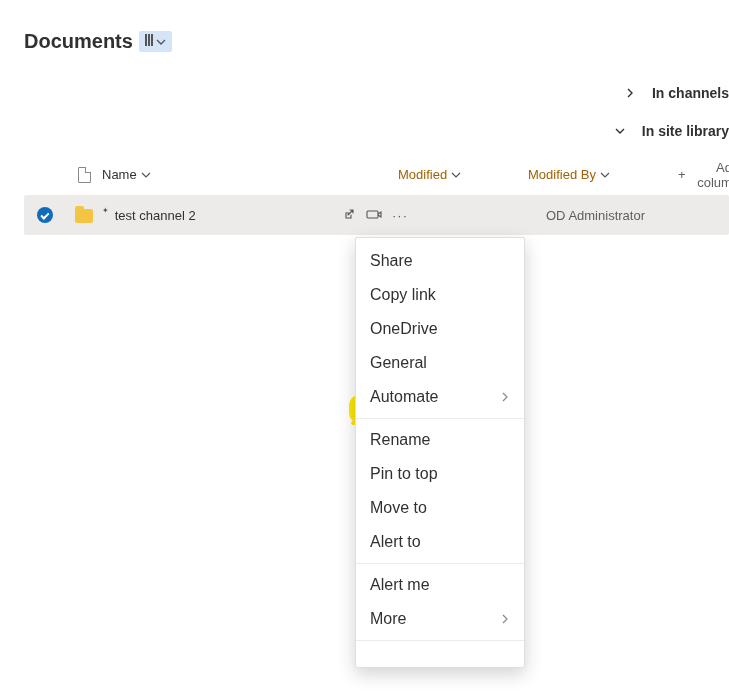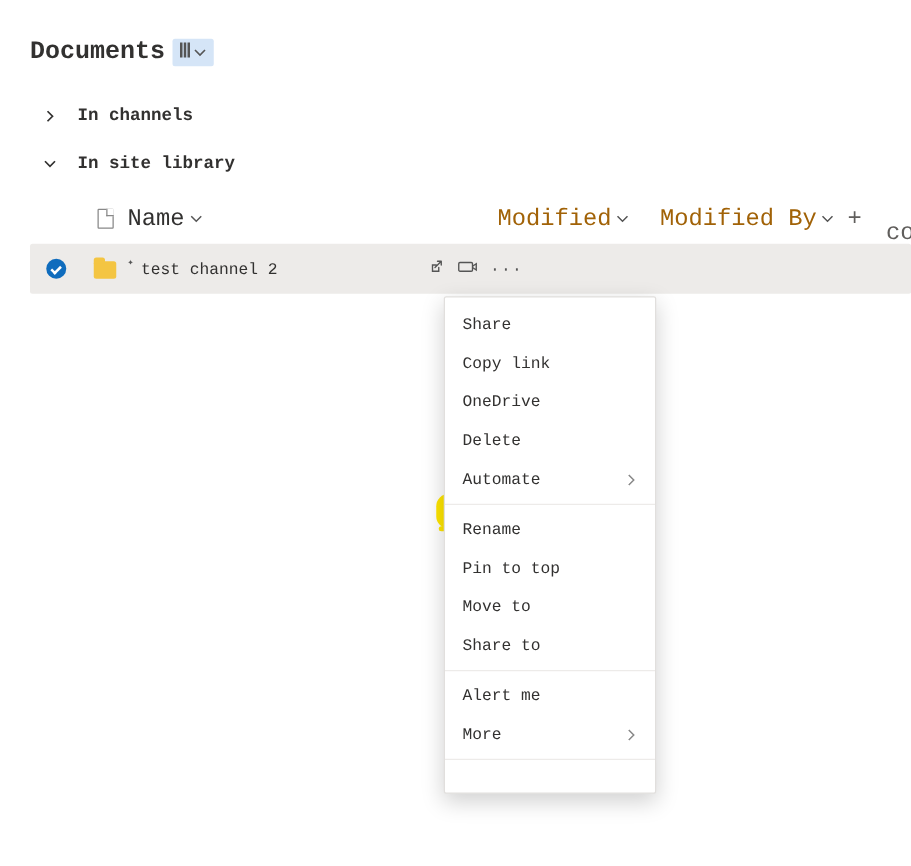--- a/index.html
+++ b/index.html
@@ -2,35 +2,35 @@
 <html><head>
 <meta charset="utf-8">
 <style>
   * { box-sizing: border-box; margin: 0; padding: 0; }
   html, body {
     width: 729px; height: 693px;
     font-family: "Segoe UI", Arial, sans-serif;
     background: #fff; color: #323130; font-size: 13px;
     overflow: hidden;
   }
-  .page { position: relative; width: 729px; height: 525px; padding: 30px 0 0 24px; font-family: Liberation Mono, monospace; }
+  .page { position: relative; width: 729px; height: 525px; padding: 30px 0 0 24px; }
 
   .title-row { display: flex; align-items: center; gap: 6px; margin-bottom: 26px; }
   .title { font-size: 20px; font-weight: 600; color: #323130; }
   .view-switch {
     display: inline-flex; align-items: center; gap: 2px;
     background: #d5e5f7; padding: 3px 6px; border-radius: 2px;
   }
   .bars span { display: inline-block; width: 2px; height: 12px; background: #555; margin-right: 1px; }
 
-  .section { display: flex; align-items: center; gap: 16px; padding: 6px 0 6px 10px; margin-bottom: 10px; font-size: 14px; }
+  .section { display: flex; align-items: center; gap: 16px; padding: 6px 0 6px 10px; margin-bottom: 10px; font-size: 14px; justify-content: flex-end; }
   .section .label { font-weight: 600; color: #323130; }
 
   .table { width: 705px; }
-  .hdr { display: flex; align-items: center; height: 40px; font-size: 19px; color: #323130; border-bottom: 1px solid transparent; }
+  .hdr { display: flex; align-items: center; height: 40px; font-size: 13px; color: #323130; border-bottom: 1px solid transparent; }
   .hdr .col { display: flex; align-items: center; gap: 4px; }
   .row { display: flex; align-items: center; height: 40px; font-size: 13px; color: #323130; position: relative; }
   .row.selected { background: #edebe9; border-radius: 2px; }
   .c-sel   { flex: 0 0 42px; display: flex; justify-content: center; }
   .c-icon  { flex: 0 0 36px; display: flex; justify-content: center; }
   .c-name  { flex: 0 0 240px; display: flex; align-items: center; gap: 6px; }
   .c-act   { flex: 0 0 56px; display: flex; align-items: center; gap: 10px; justify-content: flex-end; padding-right: 8px; color:#555;}
   .c-mod   { flex: 0 0 130px; color: #605e5c; }
   .c-by    { flex: 0 0 150px; color: #605e5c; }
   .c-add   { flex: 1 1 auto; color: #605e5c; text-align: right; padding-right: 6px;}
@@ -61,21 +61,21 @@
   .chev svg { display:block; }
 
   .menu {
     position: absolute; left: 355px; top: 237px; width: 170px;
     background: #fff; border: 1px solid #e1dfdd; border-radius: 2px;
     box-shadow: 0 6px 18px rgba(0,0,0,0.18);
     padding: 6px 0; z-index: 10;
   }
   .menu .mi {
     display: flex; align-items: center; justify-content: space-between;
-    padding: 8px 14px; font-size: 13px; color: #323130; cursor: default;
+    padding: 8px 14px; font-size: 16px; color: #323130; cursor: default;
   }
   .menu .divider { margin: 4px 0; border-top: 1px solid #edebe9; }
   .hl {
     position: absolute; left: 349px; top: 395px; width: 112px; height: 28px;
     background: #ffe600; border-radius: 10px; z-index: 5; pointer-events:none;
   }
   .hl::after{ content:""; position:absolute; left:2px; right:-2px; bottom:-2px; height:4px; background:#ffe600; border-radius:4px; }
 
   .star { font-style: normal; }
 
@@ -169,59 +169,60 @@
         <span><svg width="14" height="14" viewBox="0 0 14 14">
               <path d="M6 8l5-5M11 3H8M11 3v3M9 8v3H4V6h3" stroke="#555" stroke-width="1.1" fill="none" stroke-linecap="round"></path>
             </svg></span>
         <span><svg width="16" height="14" viewBox="0 0 16 14">
               <rect x="1" y="4" width="11" height="7" rx="1" stroke="#555" stroke-width="1.1" fill="none"></rect>
               <path d="M12 7l3-2v5l-3-2" stroke="#555" stroke-width="1.1" fill="none"></path>
             </svg></span>
         <span style="letter-spacing:1px;">···</span>
       </div>
       <div class="c-mod"></div>
+      <div class="c-by">OD Administrator</div>
       <div class="c-add"></div>
     </div>
   </div>
 
   <div class="hl"></div>
 
   <div class="menu">
     <div class="mi">
         <span>Share</span>
       </div>
     <div class="mi">
         <span>Copy link</span>
       </div>
     <div class="mi">
         <span>OneDrive</span>
       </div>
     <div class="mi">
-        <span>Delete</span>
+        <span>General</span>
       </div>
     <div class="mi">
       <span>Automate</span>
       <span class="chev">
           <svg width="10" height="10" viewBox="0 0 10 10">
             <path d="M3 1l4 4-4 4" stroke="#888" stroke-width="1.2" fill="none"></path>
           </svg>
         </span>
     </div>
     <div class="divider"></div>
     <div class="mi">
         <span>Rename</span>
       </div>
     <div class="mi">
         <span>Pin to top</span>
       </div>
     <div class="mi">
         <span>Move to</span>
       </div>
     <div class="mi">
-        <span>Share to</span>
+        <span>Alert to</span>
       </div>
     <div class="divider"></div>
     <div class="mi">
         <span>Alert me</span>
       </div>
     <div class="mi">
       <span>More</span>
       <span class="chev">
           <svg width="10" height="10" viewBox="0 0 10 10">
             <path d="M3 1l4 4-4 4" stroke="#888" stroke-width="1.2" fill="none"></path>

